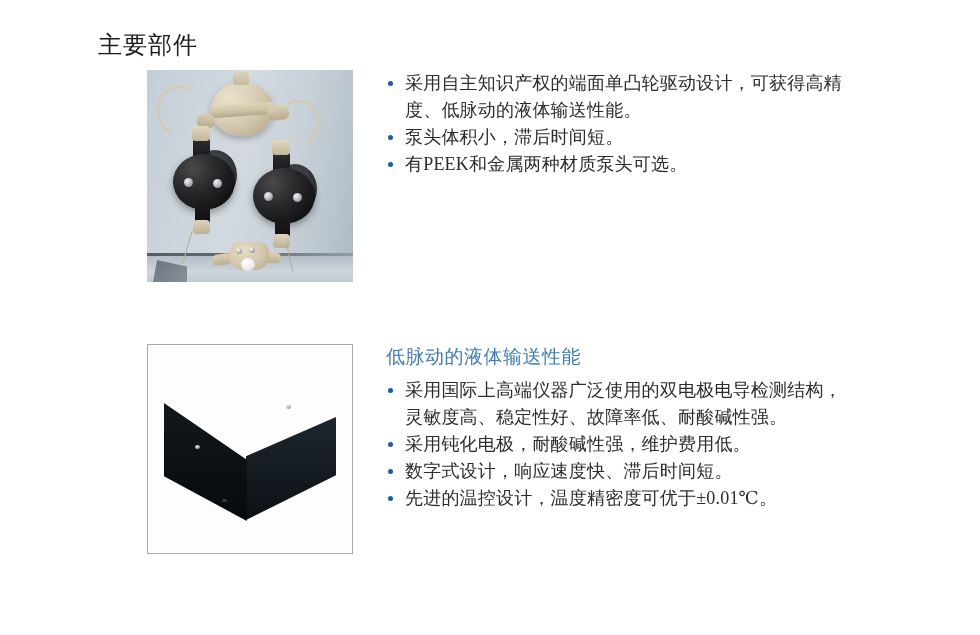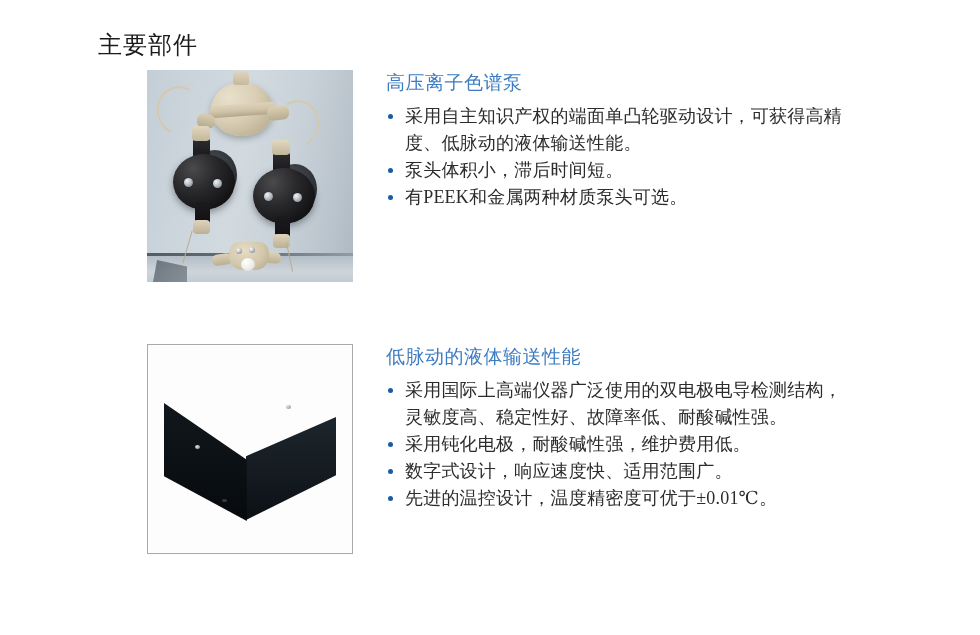--- a/index.html
+++ b/index.html
@@ -472,21 +472,20 @@
         <div class="valve-eye valve-eye-b"></div>
         <div class="valve-cap"></div>
       </div>
 
       <div class="capillary cap-left"></div>
       <div class="capillary cap-right"></div>
     </div>
   </div>
 
   <div class="text-col">
-    <h2 class="sec-heading">高压离子色谱泵</h2>
     <ul class="bullets">
       <li>
         <span class="bullet-dot"></span>
         <span class="bullet-text">采用自主知识产权的端面单凸轮驱动设计，可获得高精度、低脉动的液体输送性能。</span>
       </li>
       <li>
         <span class="bullet-dot"></span>
         <span class="bullet-text">泵头体积小，滞后时间短。</span>
       </li>
       <li>
@@ -519,21 +518,21 @@
       <li>
         <span class="bullet-dot"></span>
         <span class="bullet-text">采用国际上高端仪器广泛使用的双电极电导检测结构，灵敏度高、稳定性好、故障率低、耐酸碱性强。</span>
       </li>
       <li>
         <span class="bullet-dot"></span>
         <span class="bullet-text">采用钝化电极，耐酸碱性强，维护费用低。</span>
       </li>
       <li>
         <span class="bullet-dot"></span>
-        <span class="bullet-text">数字式设计，响应速度快、适用范围广。</span>
+        <span class="bullet-text">数字式设计，响应速度快、滞后时间短。</span>
       </li>
       <li>
         <span class="bullet-dot"></span>
         <span class="bullet-text">先进的温控设计，温度精密度可优于±0.01℃。</span>
       </li>
     </ul>
   </div>
 </section>
 
 </body></html>

